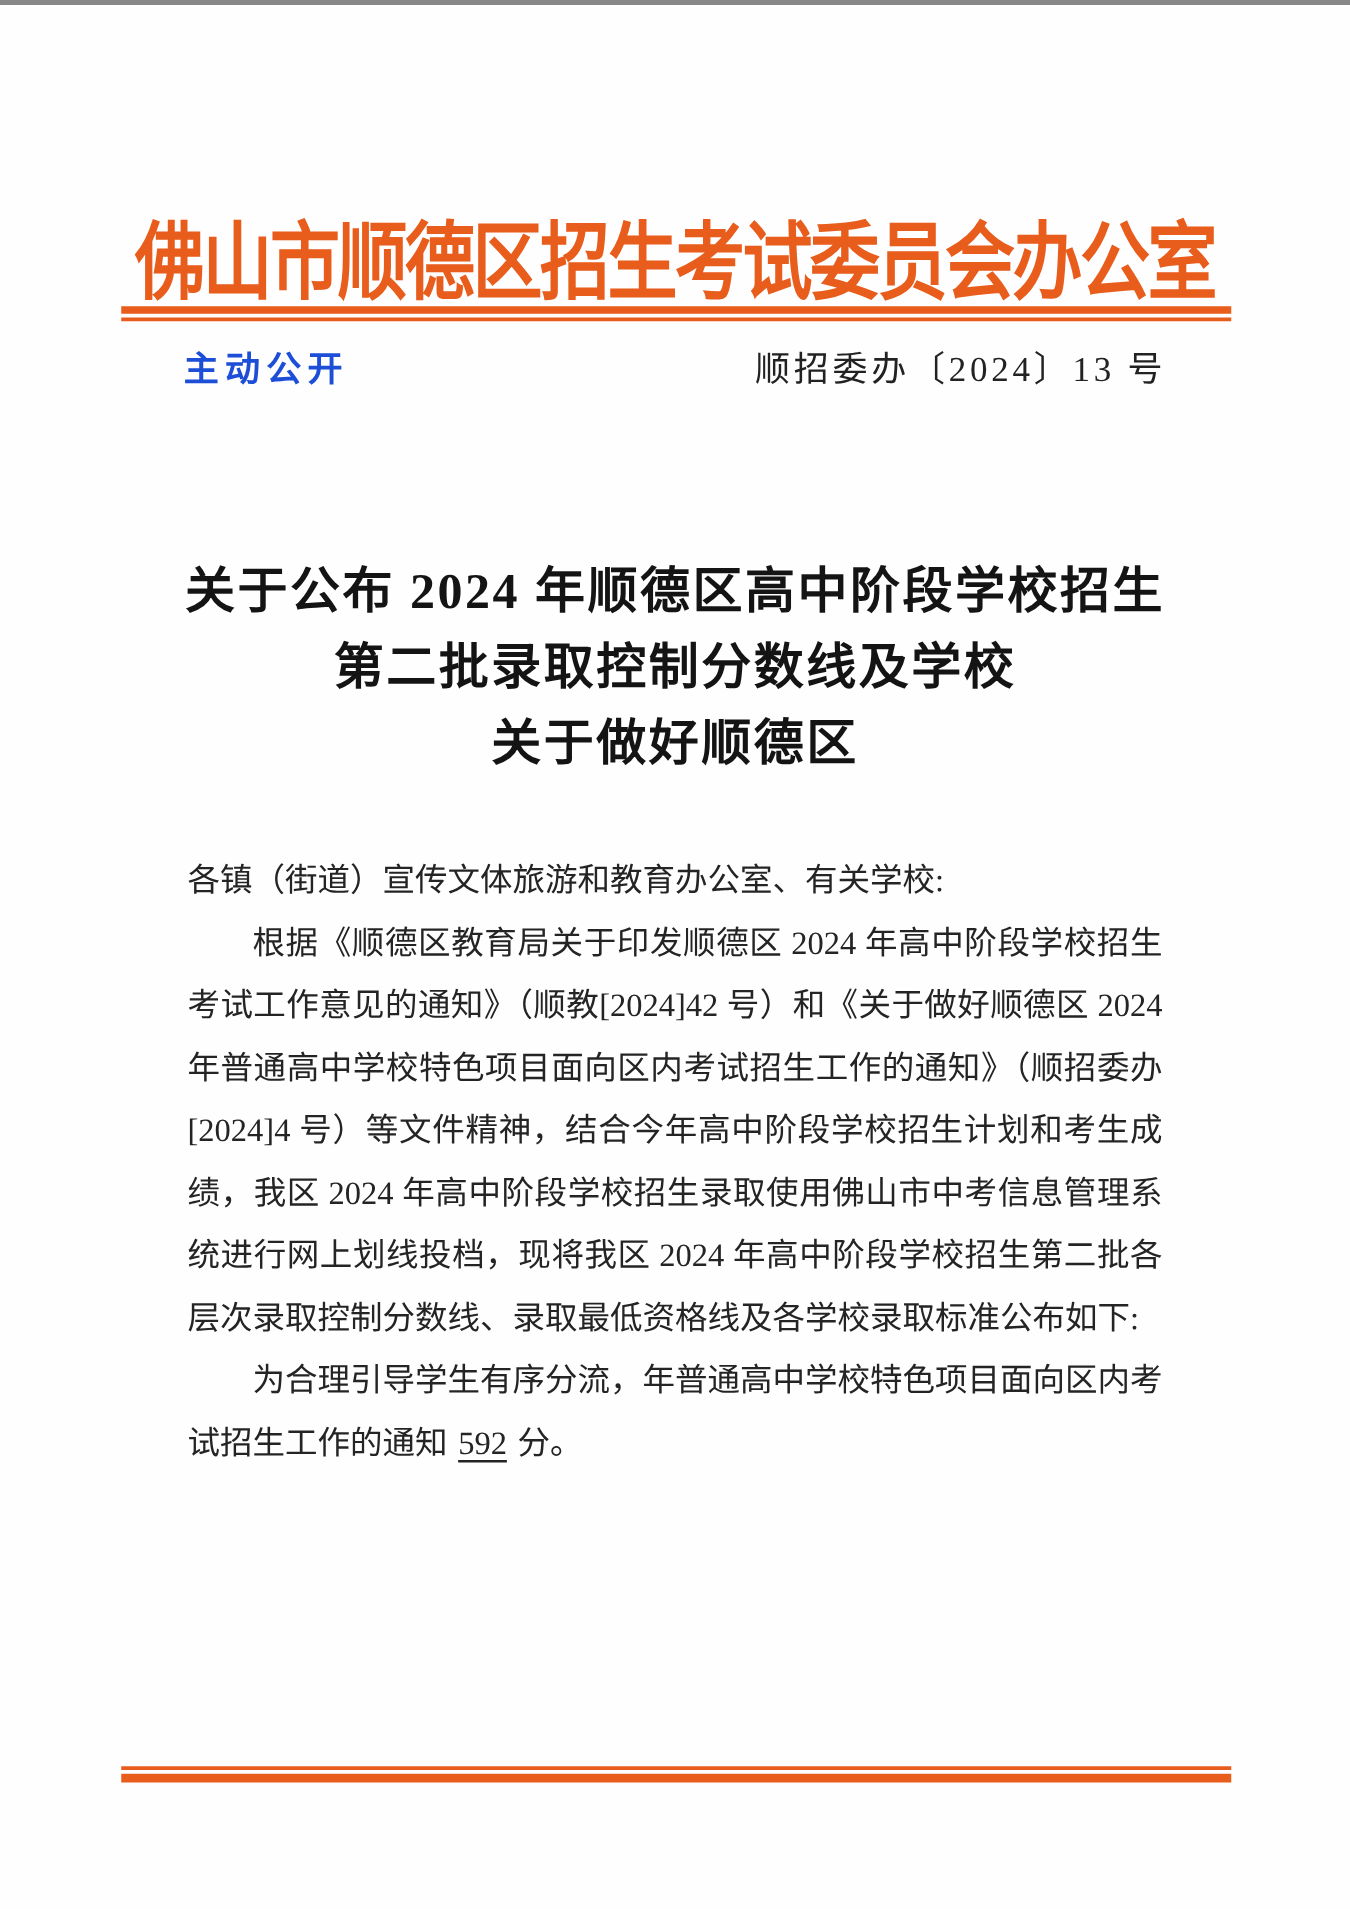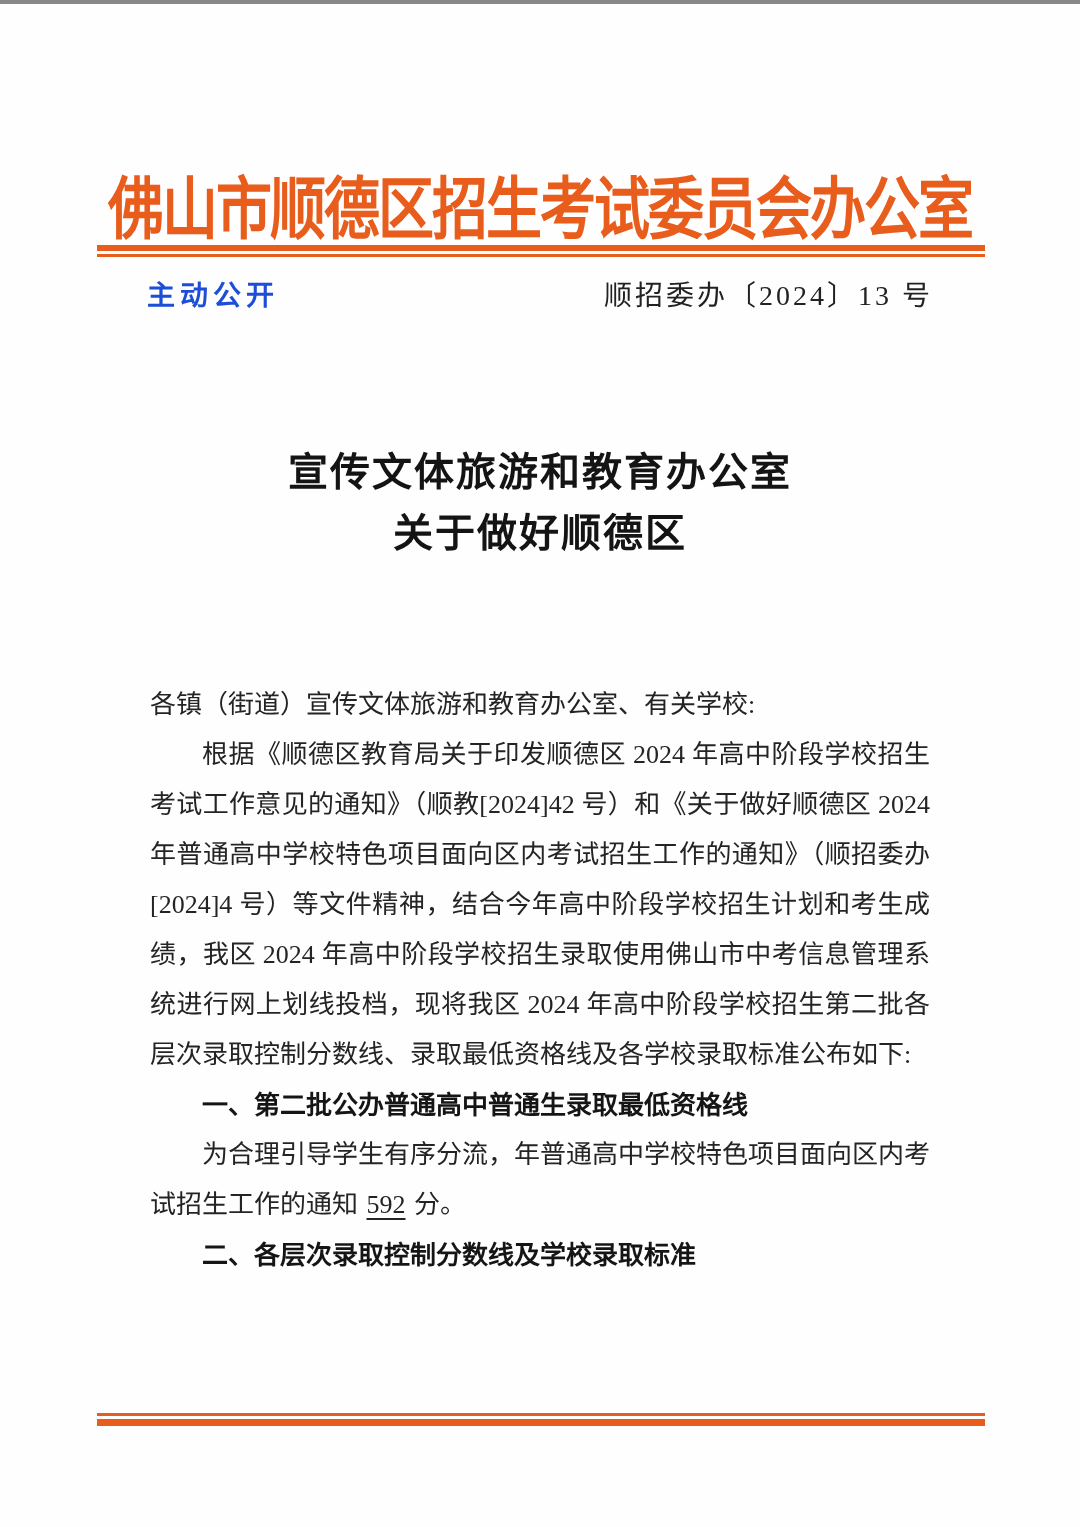--- a/index.html
+++ b/index.html
@@ -87,34 +87,33 @@
     <div class="bar-a"></div>
     <div class="bar-b"></div>
   </div>
 
   <div class="meta-row">
     <span class="disclosure">主动公开</span>
     <span class="doc-number">顺招委办〔2024〕13 号</span>
   </div>
 
   <div class="doc-title">
-    <div>宣传文体旅游和教育办公室</div>
+    <div>关于公布 2024 年顺德区高中阶段学校招生</div>
+    <div>第二批录取控制分数线及学校</div>
     <div>关于做好顺德区</div>
   </div>
 
   <div class="doc-body">
     <p>各镇（街道）宣传文体旅游和教育办公室、有关学校:</p>
 
     <p class="indent">根据《顺德区教育局关于印发顺德区 2024 年高中阶段学校招生考试工作意见的通知》（顺教[2024]42 号）和《关于做好顺德区 2024 年普通高中学校特色项目面向区内考试招生工作的通知》（顺招委办[2024]4 号）等文件精神，结合今年高中阶段学校招生计划和考生成绩，我区 2024 年高中阶段学校招生录取使用佛山市中考信息管理系统进行网上划线投档，现将我区 2024 年高中阶段学校招生第二批各层次录取控制分数线、录取最低资格线及各学校录取标准公布如下:</p>
 
-    <p class="indent sec-heading">一、第二批公办普通高中普通生录取最低资格线</p>
 
     <p class="indent"><span>为合理引导学生有序分流，年普通高中学校特色项目面向区内考试招生工作的通知 </span><span class="score">592</span><span> 分。</span></p>
 
-    <p class="indent sec-heading">二、各层次录取控制分数线及学校录取标准</p>
   </div>
 
   <div class="rule rule-bottom">
     <div class="bar-a"></div>
     <div class="bar-b"></div>
   </div>
 
 </div>
 
 </body></html>

